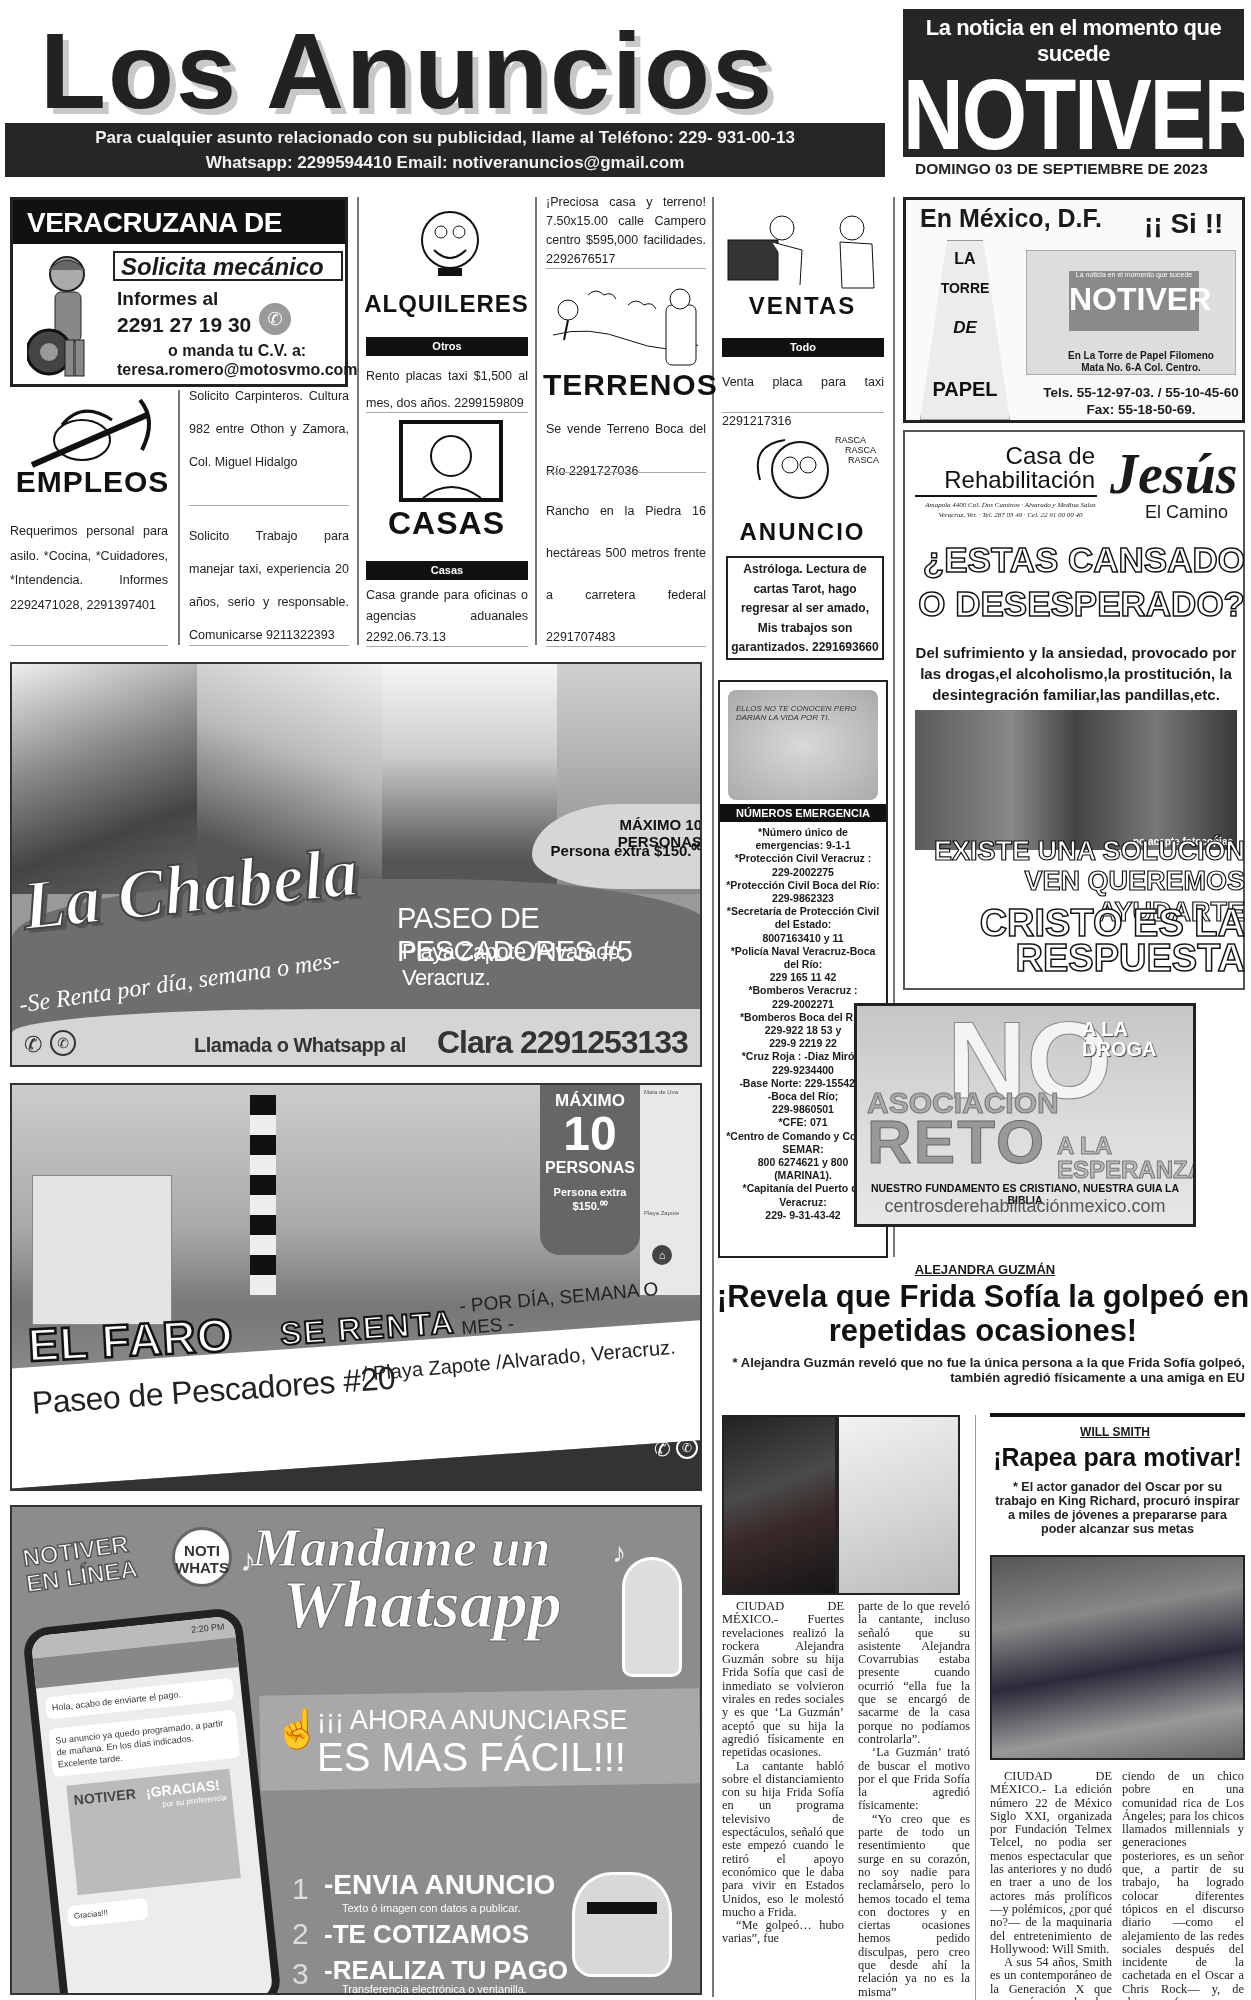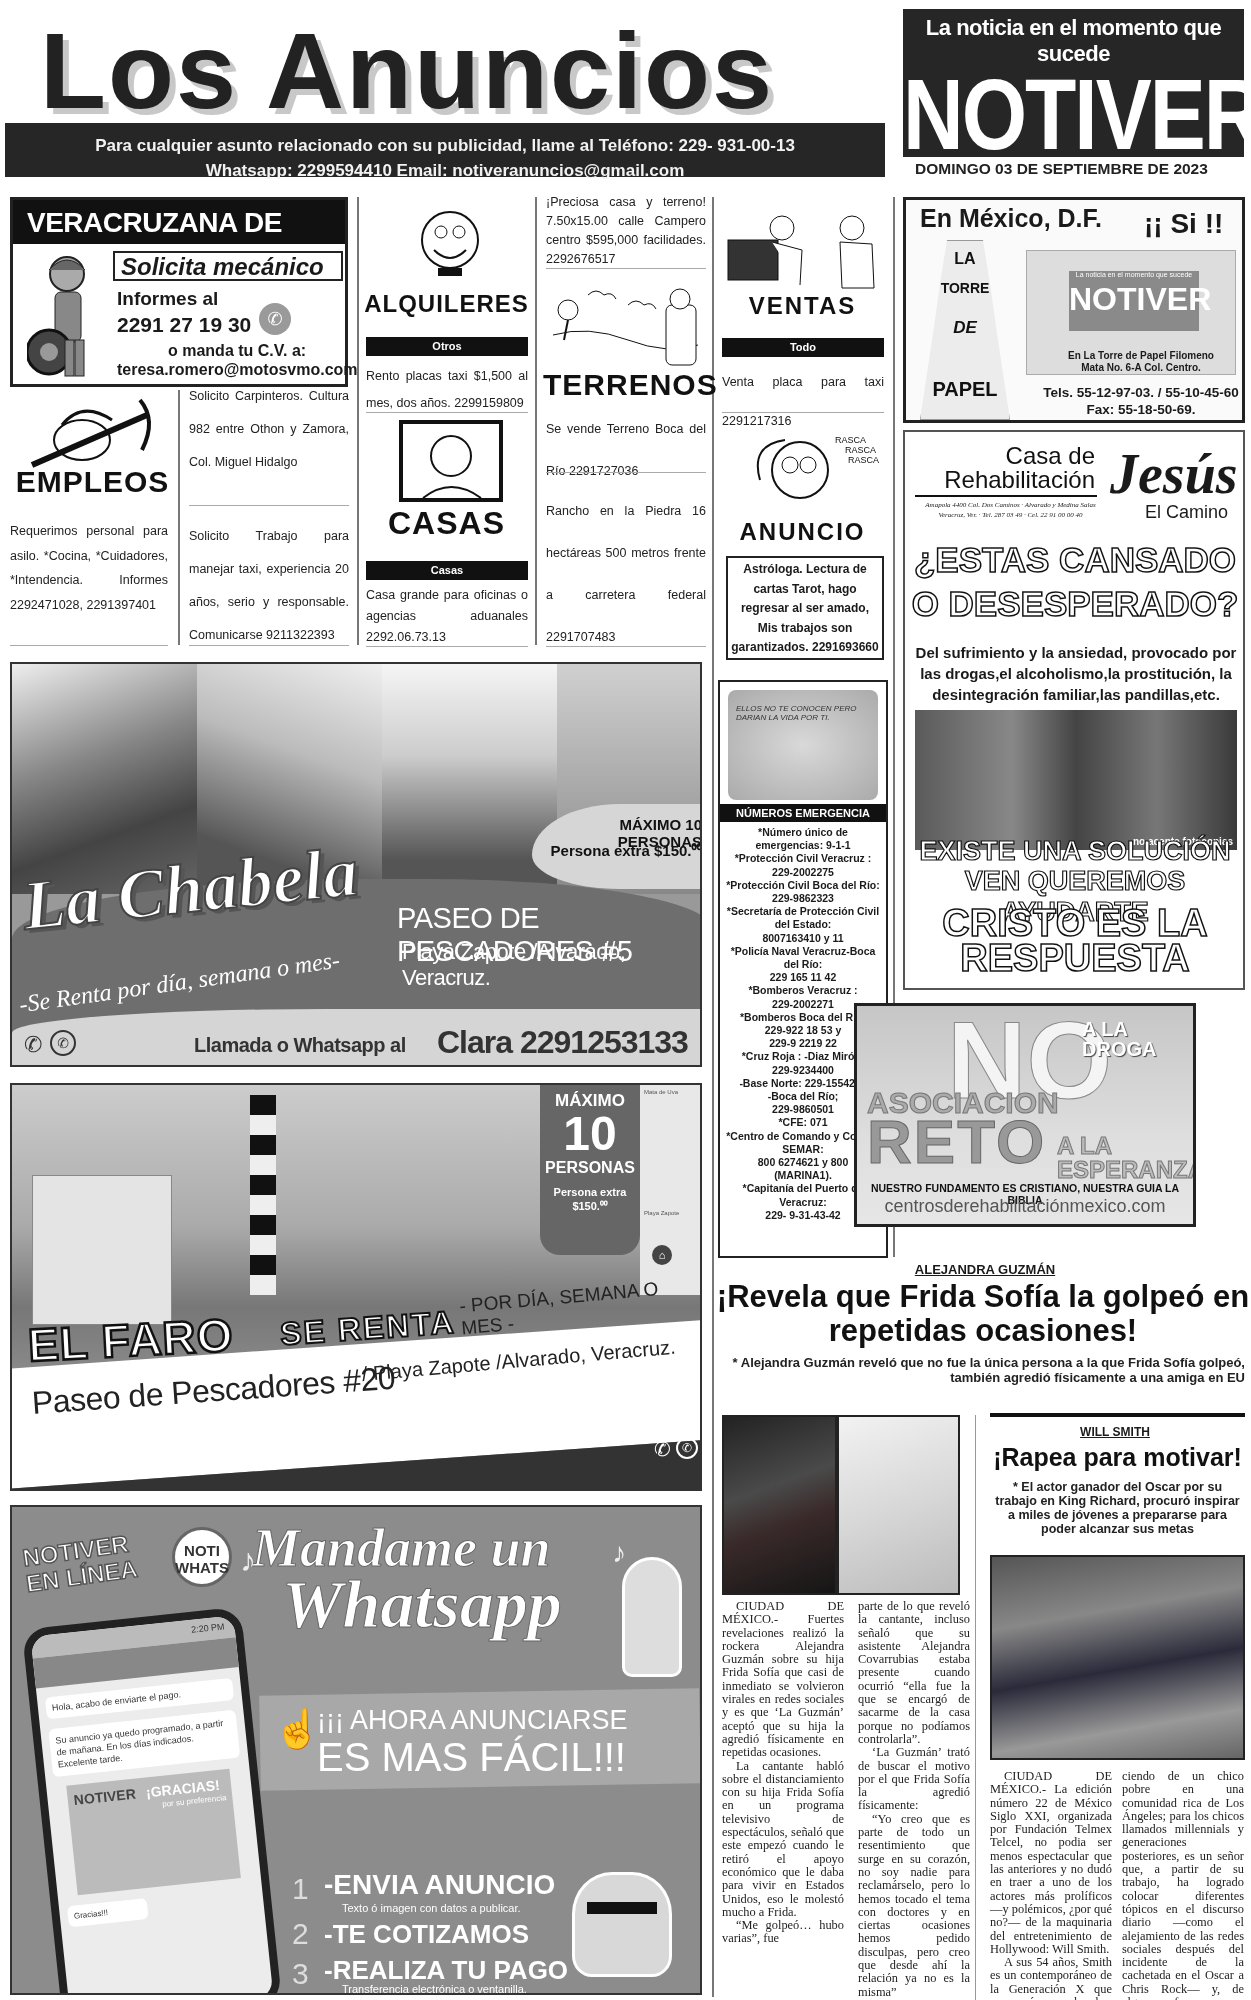--- a/index.html
+++ b/index.html
@@ -2,21 +2,21 @@
 <html><head>
 <meta charset="utf-8">
 <style>
   * { box-sizing: border-box; margin: 0; padding: 0; }
   html, body { width: 1251px; height: 2000px; background: #fff; overflow: hidden; }
   body { position: relative; font-family: "Liberation Sans", sans-serif; color: #1a1a1a; }
   .abs { position: absolute; }
 
   
   #masthead-title { left: 40px; top: 18px; width: 820px; height: 105px; font-family: "Liberation Sans", sans-serif; font-weight: 900; font-size: 108px; letter-spacing: 2px; color: #222; text-shadow: 6px 6px 0 #c8c8c8; line-height: 105px; transform: scaleY(1.0); }
-  #masthead-bar { left: 5px; top: 123px; width: 880px; height: 54px; background: #262626; color: #f2f2f2; text-align: center; font-weight: bold; font-size: 17px; line-height: 25px; padding-top: 10px; }
+  #masthead-bar { left: 5px; top: 123px; width: 880px; height: 54px; background: #262626; color: #f2f2f2; text-align: center; font-weight: bold; font-size: 17px; line-height: 25px; padding-top: 2px; }
   #brand-box { left: 903px; top: 9px; width: 341px; height: 148px; background: #262626; color: #fff; text-align: center; }
   #brand-box .tag { font-size: 22px; font-weight: bold; margin-top: 6px; letter-spacing: -0.5px; }
   #brand-box .name { font-size: 84px; font-weight: 900; line-height: 95px; letter-spacing: -2px; transform: scaleY(1.2); }
   #issue-date { left: 903px; top: 160px; width: 341px; font-size: 15.5px; font-weight: bold; color: #222; text-align: left; padding-left: 12px; }
 
   
   .vrule { width: 2px; background: #777; }
 
   
   #moto-ad { left: 10px; top: 197px; width: 338px; height: 190px; border: 3px solid #222; background: #fff; }
@@ -49,21 +49,21 @@
   #torre-ad .addr { position: absolute; left: 160px; top: 150px; width: 150px; text-align: center; font-size: 10px; font-weight: bold; line-height: 12px; }
   #torre-ad .tels { position: absolute; left: 135px; top: 184px; width: 200px; text-align: center; font-size: 13.5px; font-weight: bold; line-height: 17px; }
 
   
   #rehab-ad { left: 903px; top: 430px; width: 342px; height: 560px; border: 2px solid #555; background: #fff; }
   #rehab-ad .casa { position: absolute; left: 20px; top: 12px; width: 170px; text-align: right; font-size: 24px; line-height: 24px; color: #111; }
   #rehab-ad .casa-line { position: absolute; left: 10px; top: 63px; width: 182px; height: 2px; background: #111; }
   #rehab-ad .addr { position: absolute; left: 8px; top: 68px; width: 195px; text-align: center; font-size: 7px; font-style: italic; line-height: 10px; font-family: "Liberation Serif", serif; }
   #rehab-ad .jesus { position: absolute; left: 205px; top: 10px; font-family: "Liberation Serif", serif; font-size: 56px; font-weight: bold; font-style: italic; }
   #rehab-ad .camino { position: absolute; left: 240px; top: 70px; font-size: 18px; }
-  #rehab-ad .outline { position: absolute; left: 0; width: 340px; text-align: center; color: #fff; -webkit-text-stroke: 1.5px #111; font-weight: 900; }
+  #rehab-ad .outline { position: absolute; left: 0; width: 340px; text-align: right; color: #fff; -webkit-text-stroke: 1.5px #111; font-weight: 900; }
   #rehab-ad .desc { position: absolute; left: 4px; top: 210px; width: 334px; text-align: center; font-size: 15px; font-weight: bold; line-height: 21px; }
   #rehab-ad .photo { position: absolute; left: 10px; top: 278px; width: 322px; height: 140px; background: linear-gradient(90deg, #5a5a5a, #888 30%, #444 50%, #777 75%, #3a3a3a); }
   #rehab-ad .photo .cap { position: absolute; right: 4px; bottom: 3px; color: #fff; font-size: 10px; font-weight: bold; }
 
   
   #emergency { left: 718px; top: 680px; width: 170px; height: 578px; border: 2px solid #222; background: #fff; }
   #emergency .img { margin: 8px 8px 0; height: 110px; background: radial-gradient(ellipse at center, #d9d9d9, #aaa); border-radius: 8px; font-size: 8px; font-style: italic; color: #333; padding: 14px 8px; }
   #emergency .hdr { background: #111; color: #fff; font-weight: bold; font-size: 11px; text-align: center; height: 18px; line-height: 18px; margin-top: 4px; }
   #emergency .list { font-size: 10.5px; font-weight: bold; text-align: center; line-height: 13.2px; padding: 4px 3px; }
 

